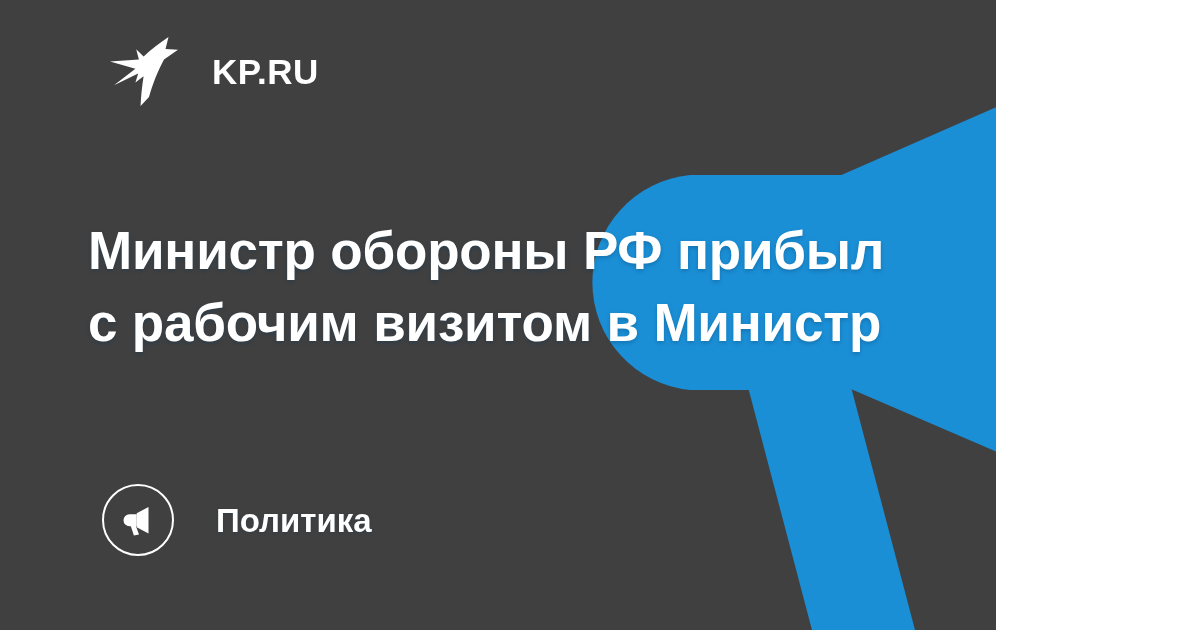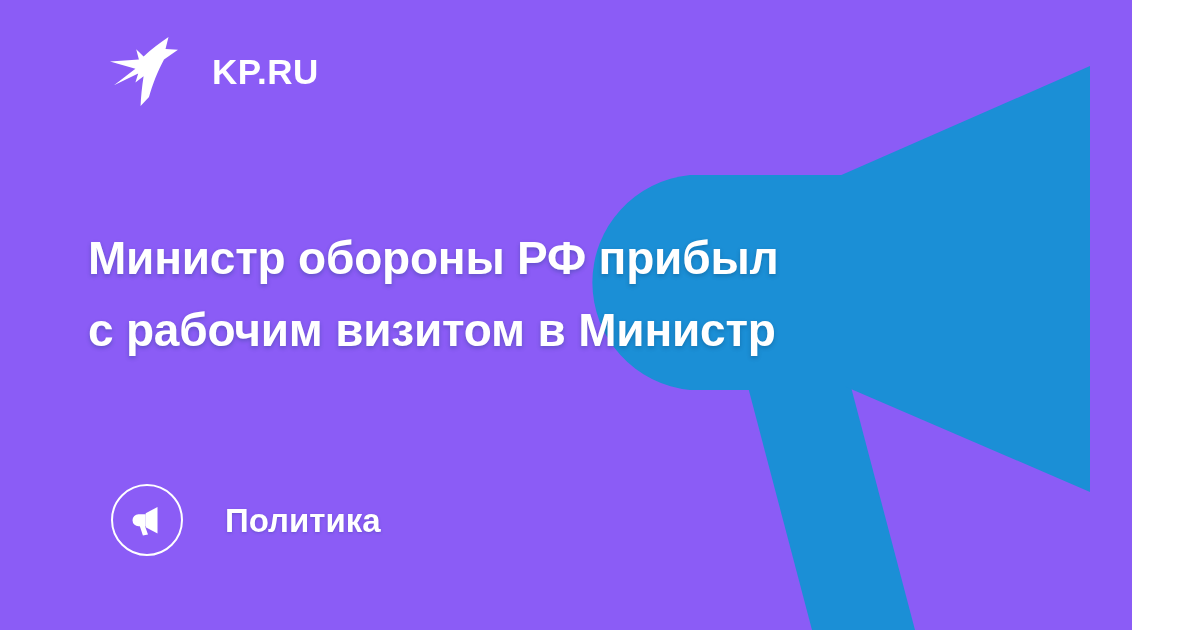--- a/index.html
+++ b/index.html
@@ -5,24 +5,24 @@
 <style>
   html, body {
     margin: 0;
     padding: 0;
     background: #ffffff;
   }
   * { box-sizing: border-box; }
 
   .card {
     position: relative;
-    width: 1132px;
+    width: 996px;
     height: 630px;
     overflow: hidden;
-    background: #8b5cf6;
+    background: #404040;
     font-family: "Liberation Sans", "DejaVu Sans", sans-serif;
     text-decoration: underline;
     -webkit-font-smoothing: antialiased;
   }
 
   
   .watermark {
     position: absolute;
     inset: 0;
     width: 1200px;
@@ -52,36 +52,36 @@
     font-weight: 700;
     letter-spacing: 0.5px;
     line-height: 1;
     white-space: nowrap;
   }
 
   
   .headline {
     position: absolute;
     left: 88px;
-    top: 222px;
+    top: 215px;
     width: 940px;
     margin: 0;
     color: #ffffff;
-    font-size: 46px;
+    font-size: 53px;
     font-weight: 700;
     line-height: 72px;
     letter-spacing: -0.2px;
     text-shadow: 0 2px 4px rgba(0, 52, 92, 0.30);
   }
   .headline-line { display: block; white-space: nowrap; }
 
   
   .rubric {
     position: absolute;
-    left: 111px;
+    left: 102px;
     top: 484px;
     display: flex;
     align-items: center;
     height: 72px;
   }
   .rubric-badge {
     width: 72px;
     height: 72px;
     border-radius: 50%;
     border: 2px solid #ffffff;

